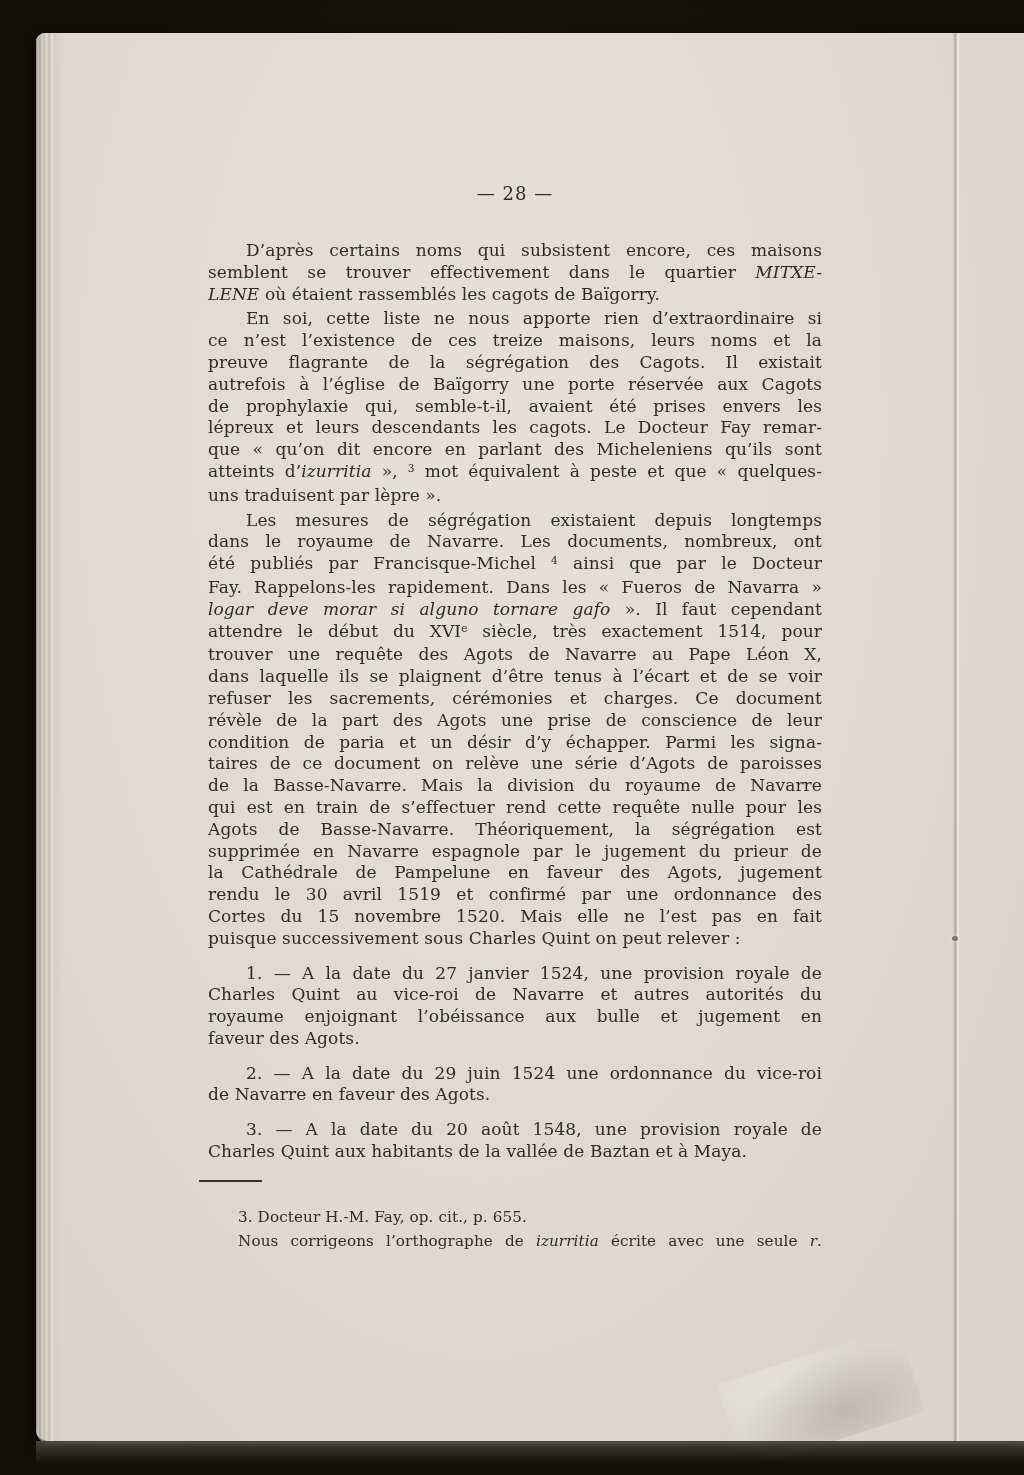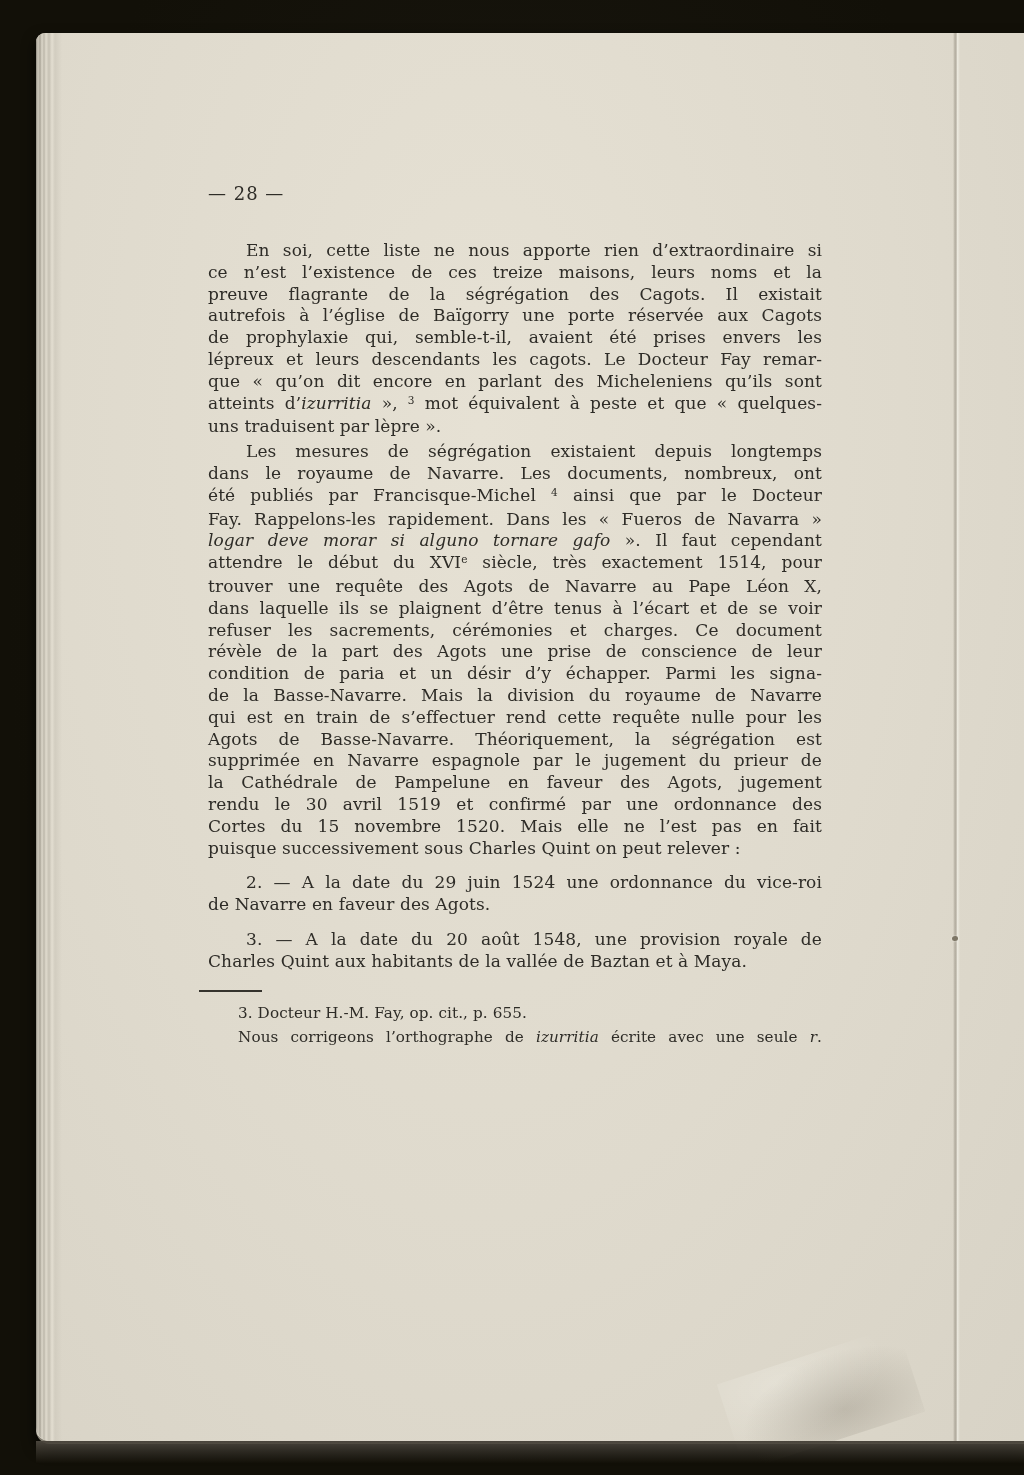--- a/index.html
+++ b/index.html
@@ -89,21 +89,21 @@
   }
   .text-column {
     position: absolute;
     left: 172px;
     top: 0;
     width: 614px;
     color: #2e2c27;
   }
   .page-header {
     margin-top: 150px;
-    text-align: left;
+    text-align: center;
     font-size: 18px;
     line-height: 22px;
     letter-spacing: 1px;
   }
   .body-text {
     margin-top: 35px;
     font-size: 17px;
   }
   .line {
     line-height: 21.8px;
@@ -120,21 +120,21 @@
   }
   .para { margin-top: 3px; }
   .para.item { margin-top: 13px; }
   .footnote-rule {
     margin: 17px 0 0 -9px;
     width: 63px;
     height: 2px;
     background: #35332d;
   }
   .footnotes {
-    margin-top: 10px;
+    margin-top: 24px;
     font-size: 15.2px;
   }
   .footnotes .line { line-height: 22.5px; }
   .footnotes .line.first { text-indent: 30px; }
   .fn-note { margin-top: 2px; }
   i { font-style: italic; }
   sup {
     font-size: 62%;
     vertical-align: baseline;
     position: relative;
@@ -149,20 +149,25 @@
 <div class="page">
   <div class="stack-edges"></div>
   <div class="crease"></div>
   <div class="wrinkle"></div>
   <div class="speck"></div>
 
   <div class="text-column">
     <div class="page-header">— 28 —</div>
 
     <div class="body-text" id="body-text">
+        <div class="para">
+          <div class="line first">D’après certains noms qui subsistent encore, ces maisons</div>
+          <div class="line">semblent se trouver effectivement dans le quartier <i>MITXE-</i></div>
+          <div class="line last"><i>LENE</i> où étaient rassemblés les cagots de Baïgorry.</div>
+        </div>
         <div class="para">
           <div class="line first">En soi, cette liste ne nous apporte rien d’extraordinaire si</div>
           <div class="line">ce n’est l’existence de ces treize maisons, leurs noms et la</div>
           <div class="line">preuve flagrante de la ségrégation des Cagots. Il existait</div>
           <div class="line">autrefois à l’église de Baïgorry une porte réservée aux Cagots</div>
           <div class="line">de prophylaxie qui, semble-t-il, avaient été prises envers les</div>
           <div class="line">lépreux et leurs descendants les cagots. Le Docteur Fay remar-</div>
           <div class="line">que « qu’on dit encore en parlant des Micheleniens qu’ils sont</div>
           <div class="line">atteints d’<i>izurritia</i> », <sup>3</sup> mot équivalent à peste et que « quelques-</div>
           <div class="line last">uns traduisent par lèpre ».</div>
@@ -172,30 +177,37 @@
           <div class="line">dans le royaume de Navarre. Les documents, nombreux, ont</div>
           <div class="line">été publiés par Francisque-Michel <sup>4</sup> ainsi que par le Docteur</div>
           <div class="line">Fay. Rappelons-les rapidement. Dans les « Fueros de Navarra »</div>
           <div class="line"><i>logar deve morar si alguno tornare gafo</i> ». Il faut cependant</div>
           <div class="line">attendre le début du XVI<sup>e</sup> siècle, très exactement 1514, pour</div>
           <div class="line">trouver une requête des Agots de Navarre au Pape Léon X,</div>
           <div class="line">dans laquelle ils se plaignent d’être tenus à l’écart et de se voir</div>
           <div class="line">refuser les sacrements, cérémonies et charges. Ce document</div>
           <div class="line">révèle de la part des Agots une prise de conscience de leur</div>
           <div class="line">condition de paria et un désir d’y échapper. Parmi les signa-</div>
+          <div class="line">taires de ce document on relève une série d’Agots de paroisses</div>
           <div class="line">de la Basse-Navarre. Mais la division du royaume de Navarre</div>
           <div class="line">qui est en train de s’effectuer rend cette requête nulle pour les</div>
           <div class="line">Agots de Basse-Navarre. Théoriquement, la ségrégation est</div>
           <div class="line">supprimée en Navarre espagnole par le jugement du prieur de</div>
           <div class="line">la Cathédrale de Pampelune en faveur des Agots, jugement</div>
           <div class="line">rendu le 30 avril 1519 et confirmé par une ordonnance des</div>
           <div class="line">Cortes du 15 novembre 1520. Mais elle ne l’est pas en fait</div>
           <div class="line last">puisque successivement sous Charles Quint on peut relever :</div>
         </div>
         <div class="para item">
+          <div class="line first">1. — A la date du 27 janvier 1524, une provision royale de</div>
+          <div class="line">Charles Quint au vice-roi de Navarre et autres autorités du</div>
+          <div class="line">royaume enjoignant l’obéissance aux bulle et jugement en</div>
+          <div class="line last">faveur des Agots.</div>
+        </div>
+        <div class="para item">
           <div class="line first">2. — A la date du 29 juin 1524 une ordonnance du vice-roi</div>
           <div class="line last">de Navarre en faveur des Agots.</div>
         </div>
         <div class="para item">
           <div class="line first">3. — A la date du 20 août 1548, une provision royale de</div>
           <div class="line last">Charles Quint aux habitants de la vallée de Baztan et à Maya.</div>
         </div>
       </div>
 
     <div class="footnote-rule"></div>

